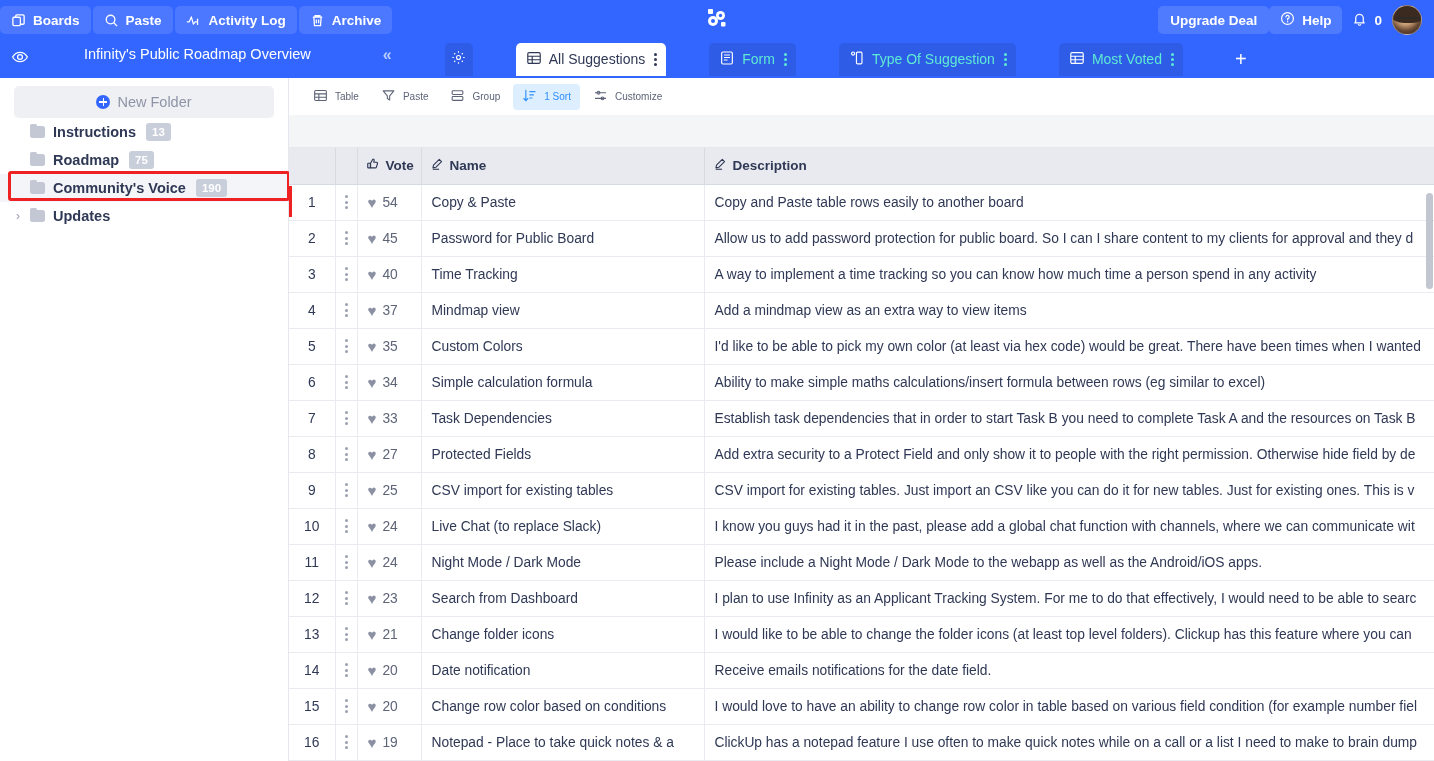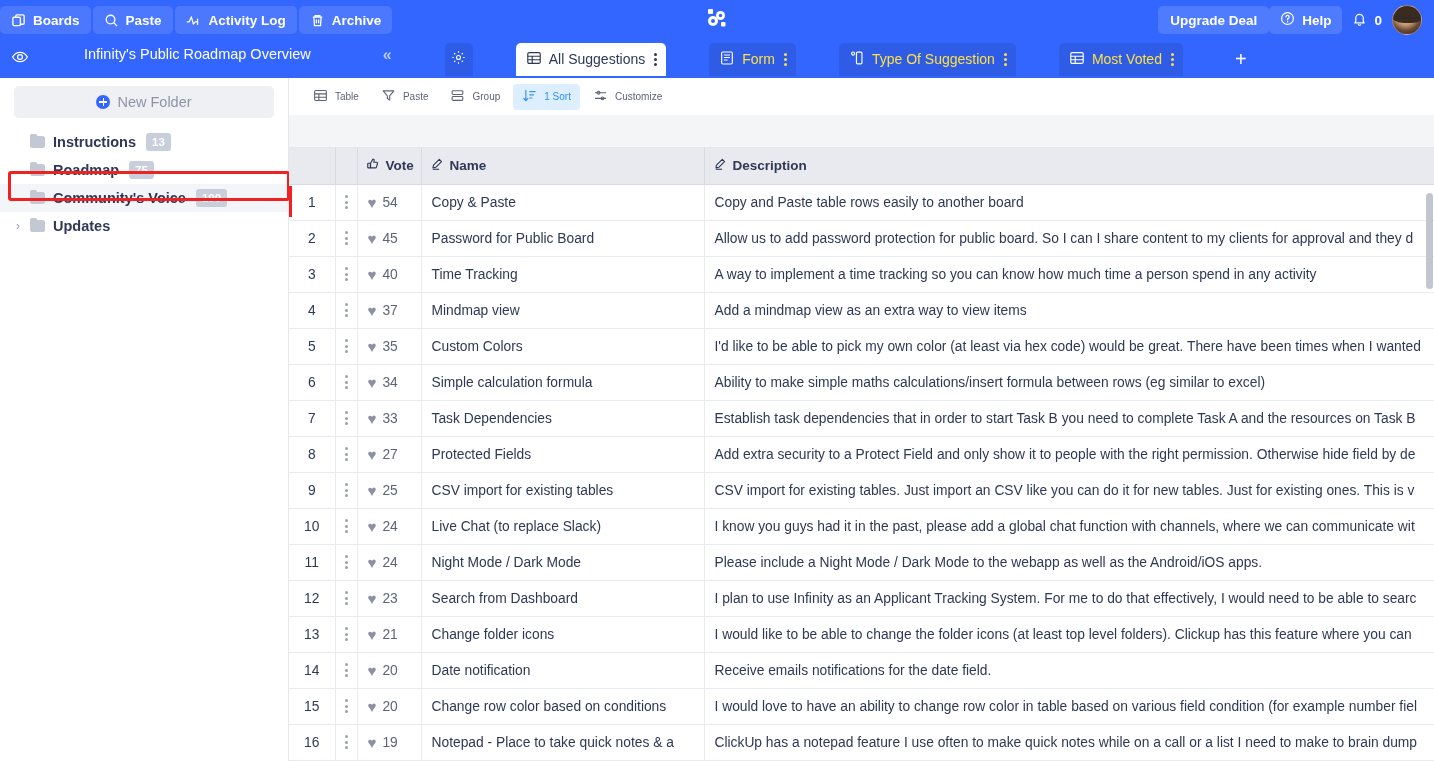--- a/index.html
+++ b/index.html
@@ -96,21 +96,21 @@
     border-radius: 5px 5px 0 0;
     display: flex; align-items: center; justify-content: center;
     cursor: pointer;
   }
   .tab {
     height: 33px;
     display: flex; align-items: center; gap: 7px;
     padding: 0 9px 0 10px;
     border-radius: 5px 5px 0 0;
     font-size: 14px;
-    background: #2e5ce6; color: #fde047;
+    background: #2e5ce6; color: #5eead4;
     margin-left: 3px; white-space: nowrap; cursor: pointer;
   }
   .tab.active { background: #ffffff; color: #2f3855; font-weight: normal; }
   .tab .kebab { display:flex; flex-direction:column; gap:2px; margin-left:2px; }
   .tab .kebab i { width:3px; height:3px; border-radius:50%; background: currentColor; display:block; }
   #tab-add {
     height: 33px; width: 30px; margin-left: 3px;
     display:flex; align-items:center; justify-content:center;
     color:#ffffff; font-size: 20px; font-weight: 300;
     border-radius: 5px 5px 0 0; cursor: pointer;
@@ -428,21 +428,21 @@
 
   <div id="tab-add">+</div>
 </div>
 
 <div id="sidebar">
   <div id="new-folder">
     <span class="plus-circle"></span>
     <span>New Folder</span>
   </div>
 
-  <div style="margin-top:10px;">
+  <div style="">
     <div class="folder-row">
       <span class="folder-ico"></span>
       <span class="folder-name">Instructions</span>
       <span class="folder-count">13</span>
     </div>
 
     <div class="folder-row">
       <span class="folder-ico"></span>
       <span class="folder-name">Roadmap</span>
       <span class="folder-count">75</span>

